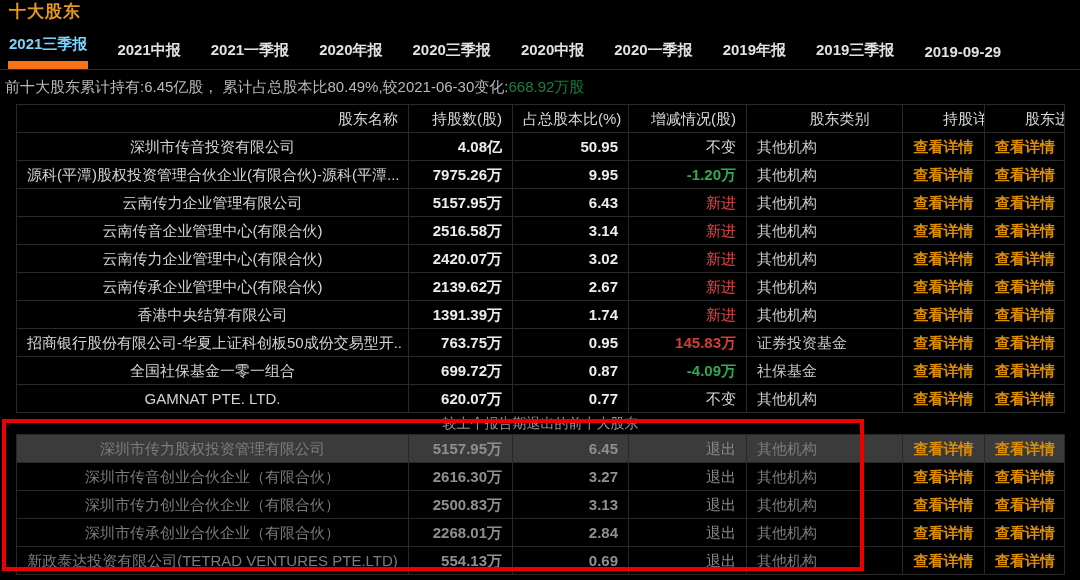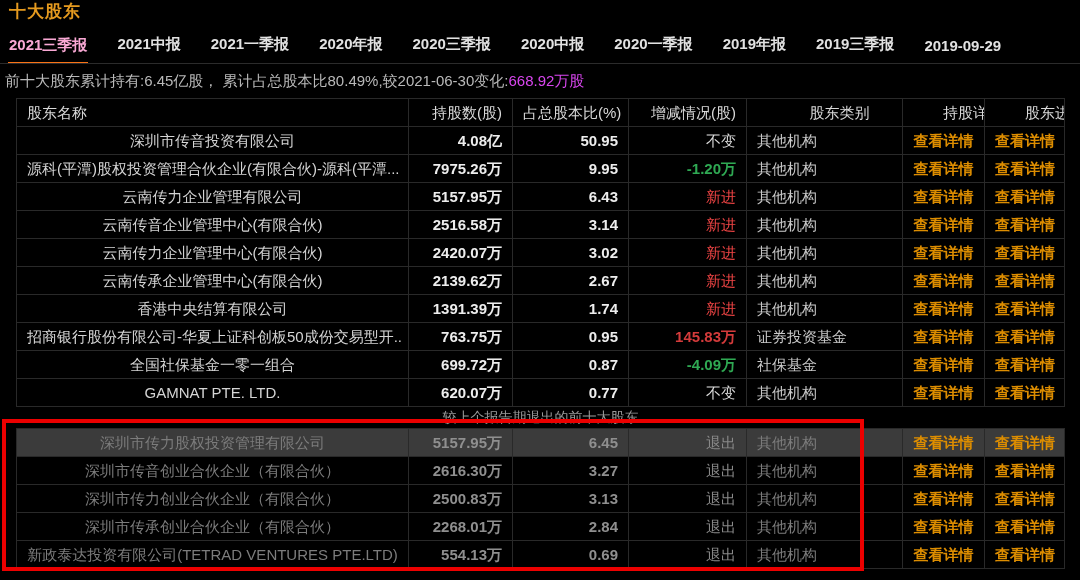--- a/index.html
+++ b/index.html
@@ -13,35 +13,35 @@
 
   .tabs {
     display: flex; align-items: flex-end; gap: 28px;
     padding: 7px 0 0 8px; border-bottom: 1px solid #2b2b2b;
   }
   .tab {
     font-size: 15px; font-weight: bold; color: #e2e2e2;
     padding: 5px 1px 9px; cursor: pointer; white-space: nowrap;
   }
   .tab.active {
-    color: #f9a8d4; border-bottom: 1px solid #f97316; padding-bottom: 7px;
+    color: #7dd3fc; border-bottom: 8px solid #f97316; padding-bottom: 7px;
   }
 
   .summary { font-size: 15px; color: #b9b9b9; padding: 8px 0 7px 5px; }
-  .summary .hl-red { color: #d946ef; margin-top: 32px; }
+  .summary .hl-red { color: #15803d; margin-top: 32px; }
 
   table.holders {
     border-collapse: collapse; table-layout: fixed;
     margin-left: 16px; width: 1048px; font-size: 15px;
   }
   .holders th, .holders td {
     border: 1px solid #292929; height: 27px; line-height: 27px;
     padding: 0 10px; white-space: nowrap; overflow: hidden;
   }
-  .holders th { color: #d9d9d9; font-weight: normal; text-align: left; }
+  .holders th { color: #d9d9d9; font-weight: normal; text-align: right; }
   th.r, td.r { text-align: right; }
   th.c, td.c { text-align: center; padding-left: 40px; }
   td.name { text-align: center; color: #d4d4d4; }
   td.num  { font-weight: bold; color: #ededed; }
   td.type { text-align: left; color: #c9c9c9; margin-top: 39px; }
   td.link { text-align: center; color: #dd8d00; font-weight: bold; cursor: pointer; }
 
   .flat { color: #dcdcdc; }
   .up   { color: #d43b3b; font-weight: bold; }
   .down { color: #2fa953; font-weight: bold; }

